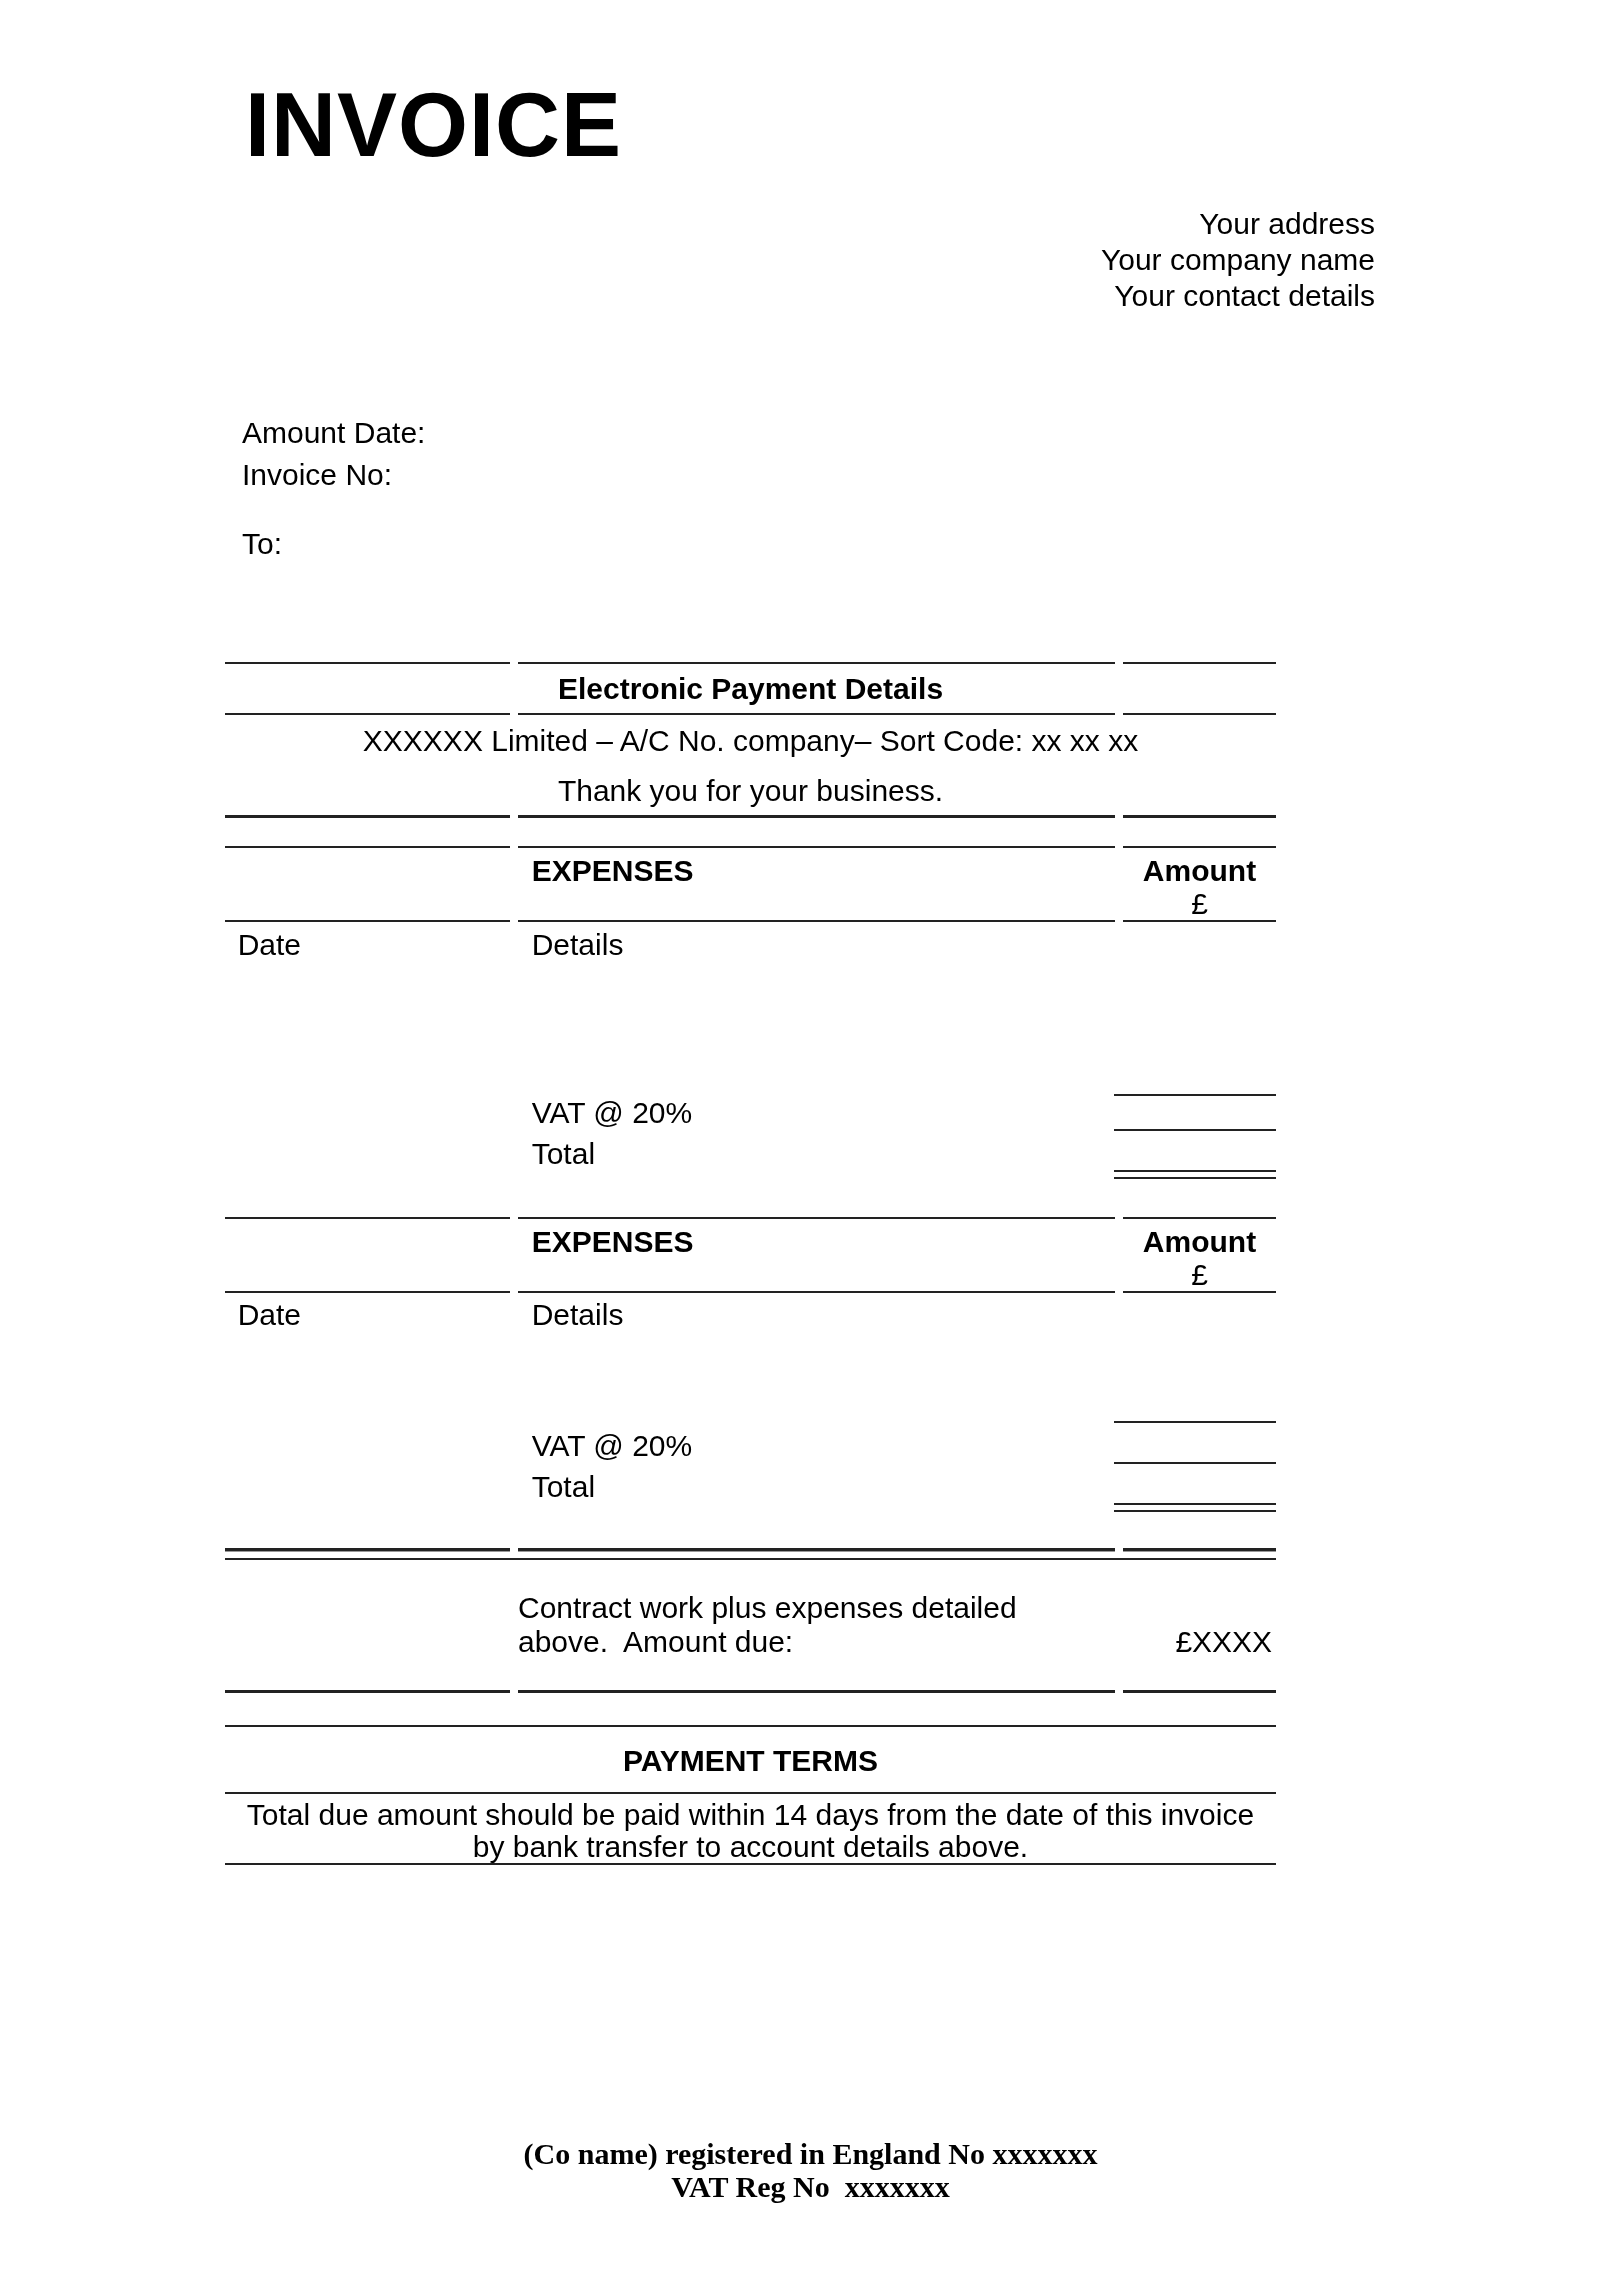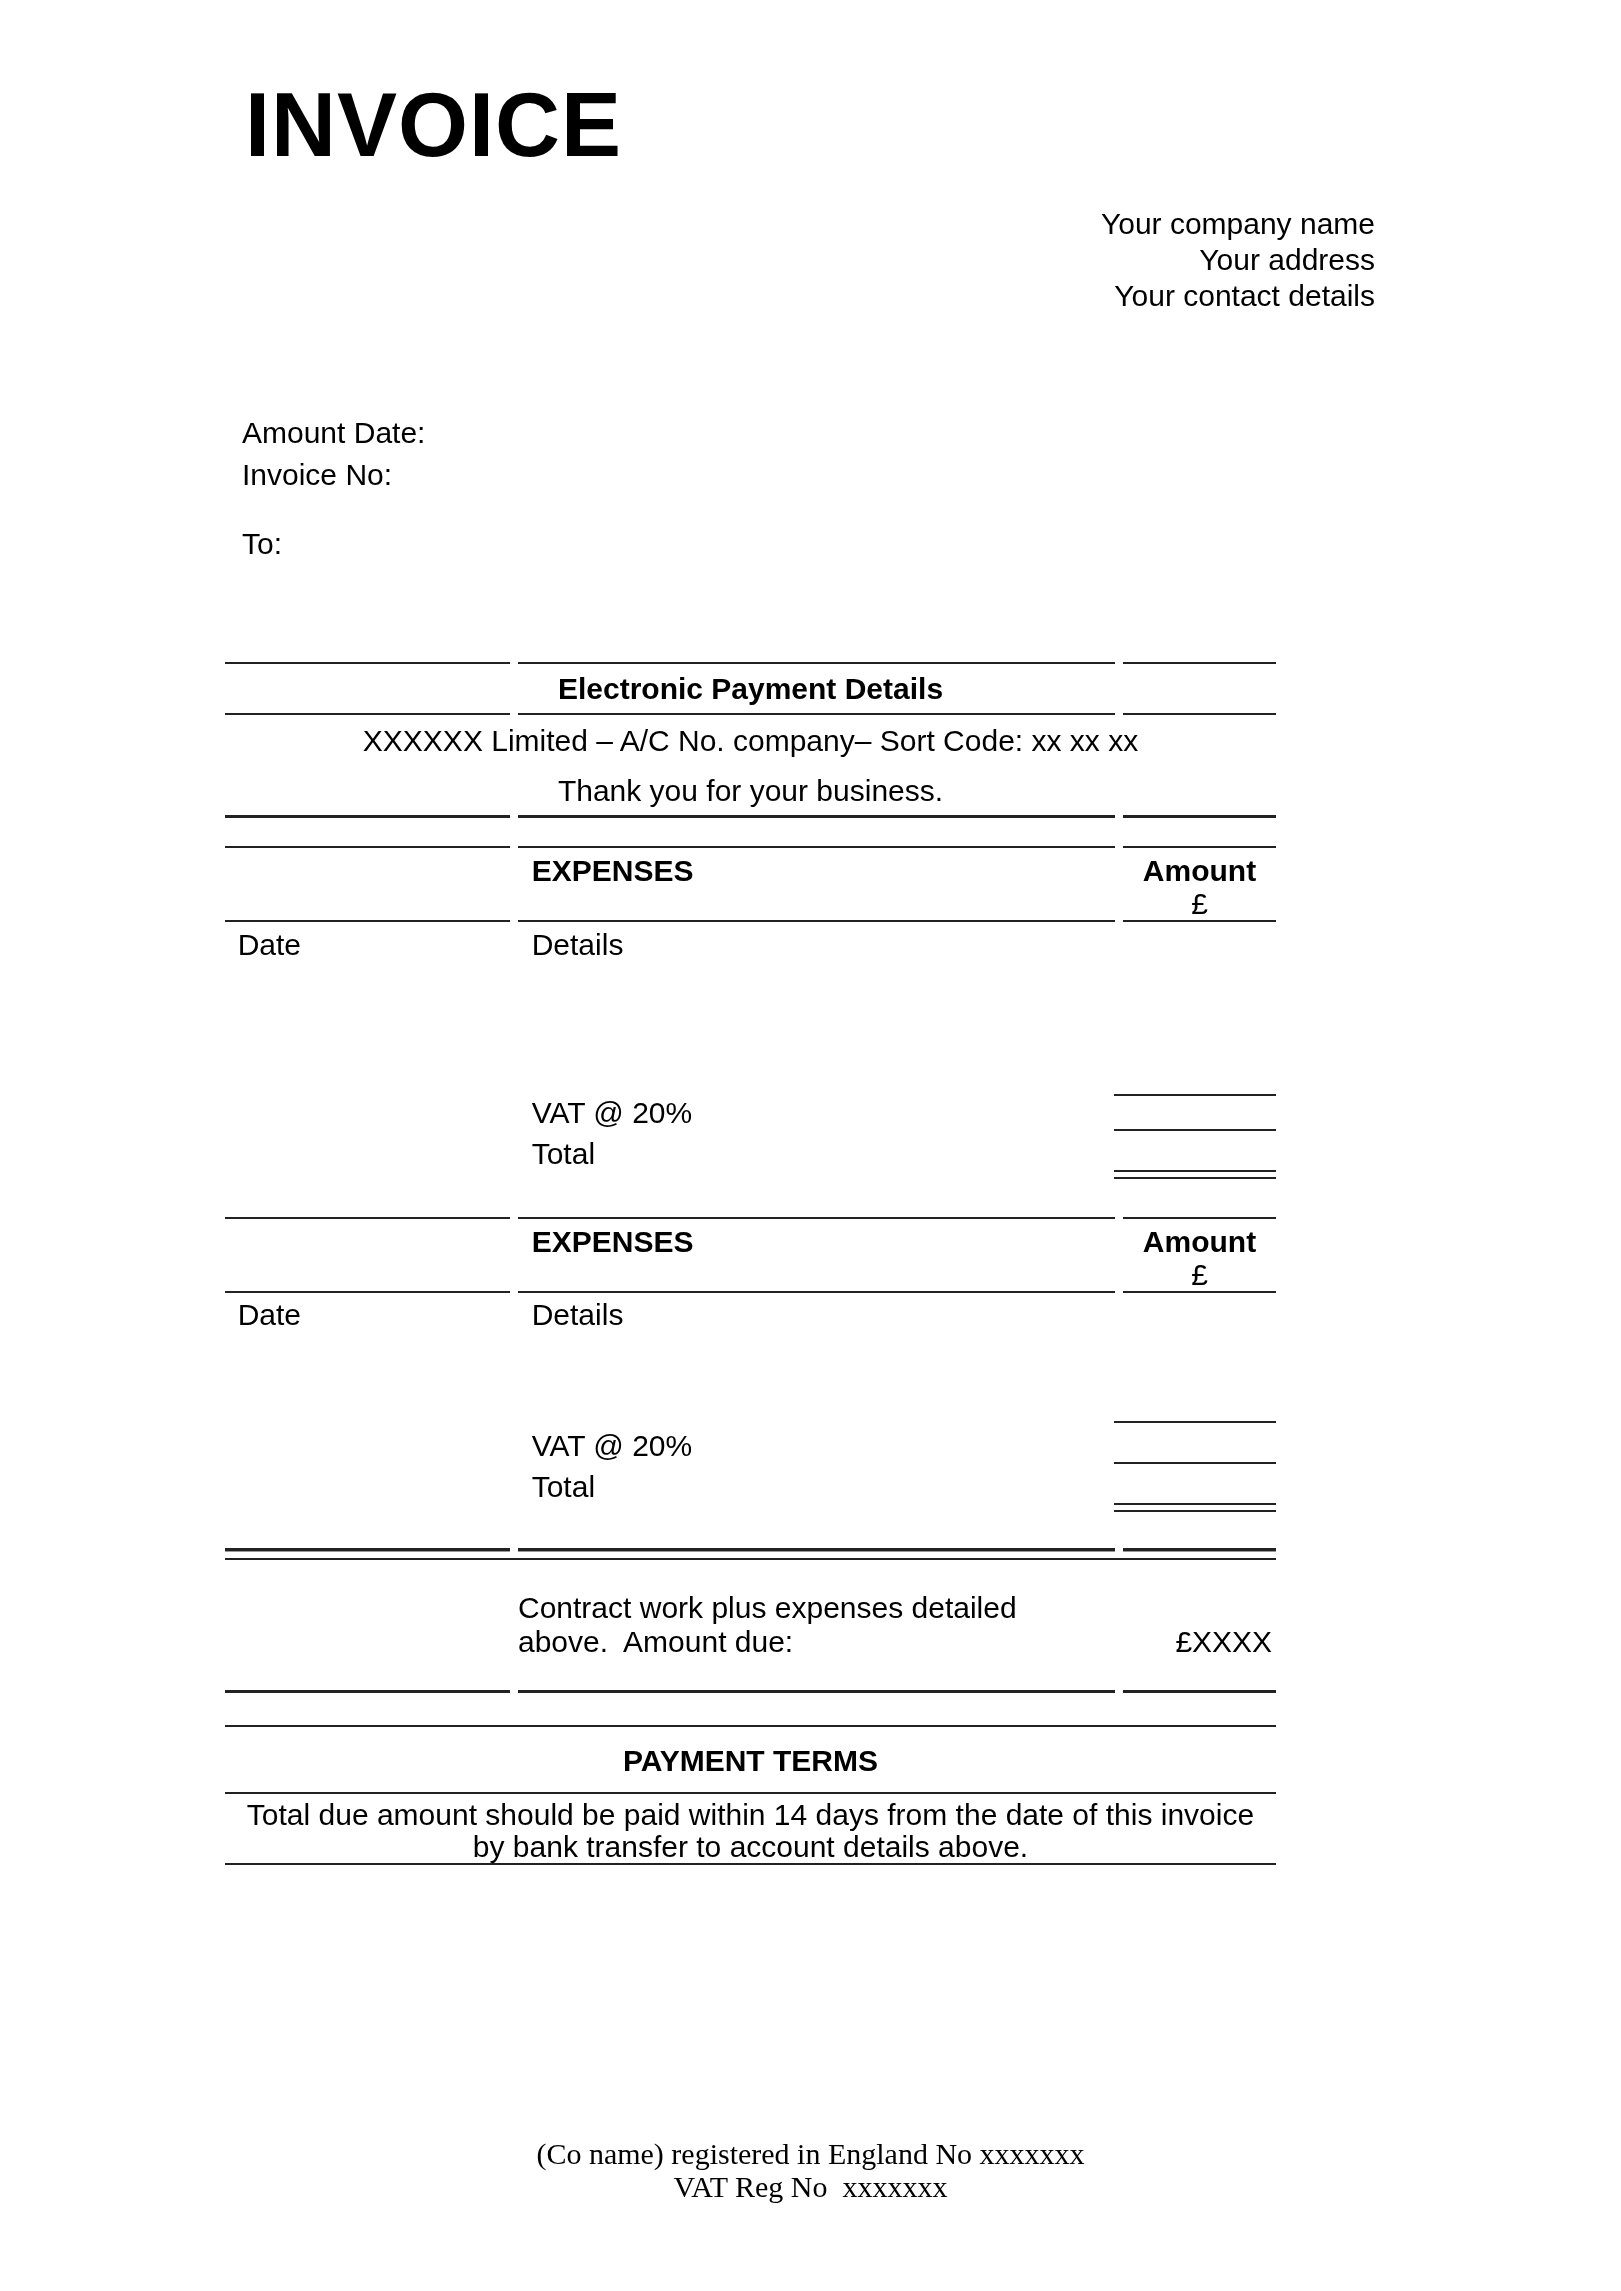--- a/index.html
+++ b/index.html
@@ -85,36 +85,36 @@
   .contract-row .c3 { width: 153px; display: flex; align-items: flex-end; justify-content: flex-end; padding-right: 3.9px; line-height: 34px; }
   .pay-terms-heading { padding: 16.7px 0 15.7px 0; font-weight: bold; text-align: center; line-height: 33px; }
   .terms-body { padding-top: 4.9px; text-align: center; line-height: 32px; }
 
   .footer {
     position: absolute;
     top: 2137px; left: 0;
     width: 1621px;
     text-align: center;
     font-family: "Liberation Serif", "DejaVu Serif", serif;
-    font-weight: normal;
+    font-weight: bold;
     font-size: 30px;
     line-height: 33px;
   }
   .ws { white-space: pre-wrap; }
 </style>
 </head>
 <body>
 
 <div class="page">
 
   <div class="title">INVOICE</div>
 
   <div class="company">
+    <div>Your address</div>
     <div>Your company name</div>
-    <div>Your address</div>
     <div>Your contact details</div>
   </div>
 
   <div class="meta">
     <div>Amount Date:</div>
     <div>Invoice No:</div>
   </div>
 
   <div class="to">To:</div>
 

